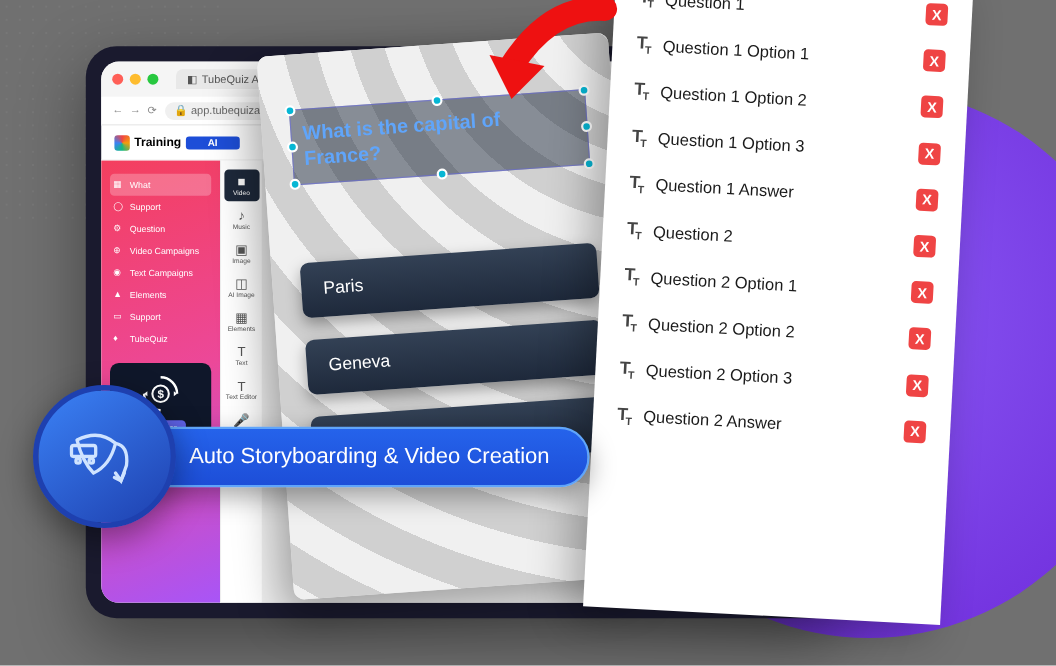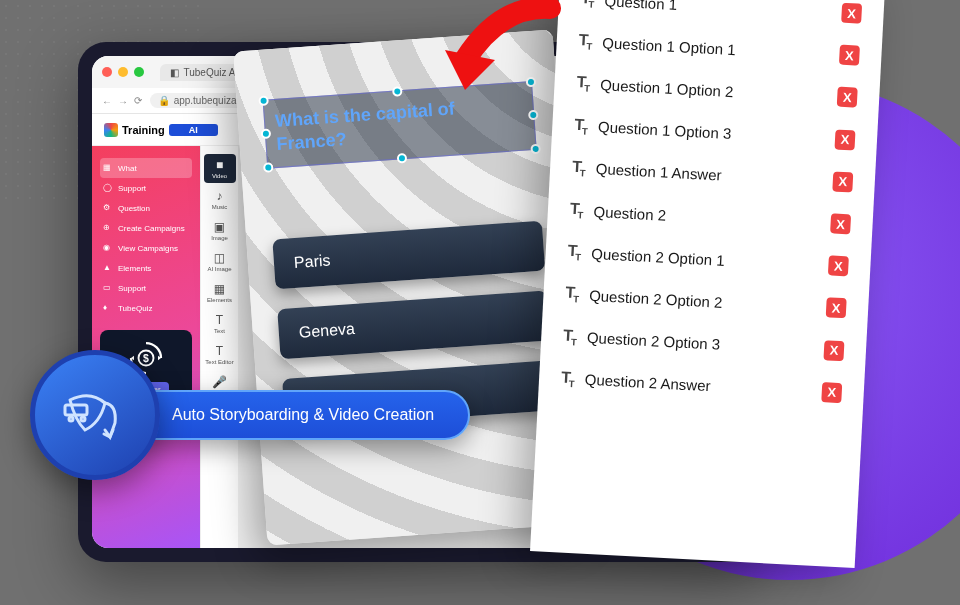--- a/index.html
+++ b/index.html
@@ -49,21 +49,21 @@
 
 .panel{position:absolute;right:90px;top:-20px;width:325px;height:580px;background:#fff;border-radius:0;transform:rotate(3deg);box-shadow:-12px 10px 40px rgba(0,0,0,.3);padding:16px 0;display:flex;flex-direction:column;gap:22px}
 .panel-row{display:flex;align-items:center;padding:0 22px;gap:12px}
 .tt-icon{font-size:16px;color:#444;font-weight:700;letter-spacing:-2px}
 .panel-text{flex:1;font-size:15px;color:#1a1a1a}
 .x-badge{width:20px;height:20px;background:#ef4444;color:#fff;border-radius:4px;font-size:13px;font-weight:700;display:flex;align-items:center;justify-content:center}
 
 .arrow{position:absolute;left:380px;top:0;width:200px;height:130px;pointer-events:none}
 .feature-badge{position:absolute;bottom:125px;left:30px;display:flex;align-items:center;z-index:10}
 .badge-circle{width:130px;height:130px;background:linear-gradient(145deg,#3b82f6,#1e40af);border-radius:50%;border:5px solid #1e40af;display:flex;align-items:center;justify-content:center;z-index:2;box-shadow:0 10px 30px rgba(0,0,0,.4)}
-.badge-pill{background:linear-gradient(180deg,#2563eb,#1d4ed8);color:#fff;padding:14px 34px 14px 50px;border-radius:40px;border:2px solid #60a5fa;font-size:16px;font-weight:500;margin-left:-40px;box-shadow:0 8px 24px rgba(0,0,0,.35)}
+.badge-pill{background:linear-gradient(180deg,#2563eb,#1d4ed8);color:#fff;padding:14px 34px 14px 50px;border-radius:40px;border:2px solid #60a5fa;font-size:20px;font-weight:500;margin-left:-40px;box-shadow:0 8px 24px rgba(0,0,0,.35)}
 </style>
 </head>
 <body>
 
 <div class="dots"></div>
 <div class="purple-circle"></div>
 
 <div class="tablet">
  <div class="tablet-inner">
   <div class="browser-chrome">
@@ -103,25 +103,25 @@
       <div class="sidebar-item">
             <span class="sb-icon">◯</span>
             <span>Support</span>
           </div>
       <div class="sidebar-item">
             <span class="sb-icon">⚙</span>
             <span>Question</span>
           </div>
       <div class="sidebar-item">
             <span class="sb-icon">⊕</span>
-            <span>Create Campaigns</span>
+            <span>Video Campaigns</span>
           </div>
       <div class="sidebar-item">
             <span class="sb-icon">◉</span>
-            <span>View Campaigns</span>
+            <span>Text Campaigns</span>
           </div>
       <div class="sidebar-item">
             <span class="sb-icon">▲</span>
             <span>Elements</span>
           </div>
       <div class="sidebar-item">
             <span class="sb-icon">▭</span>
             <span>Support</span>
           </div>
       <div class="sidebar-item">

